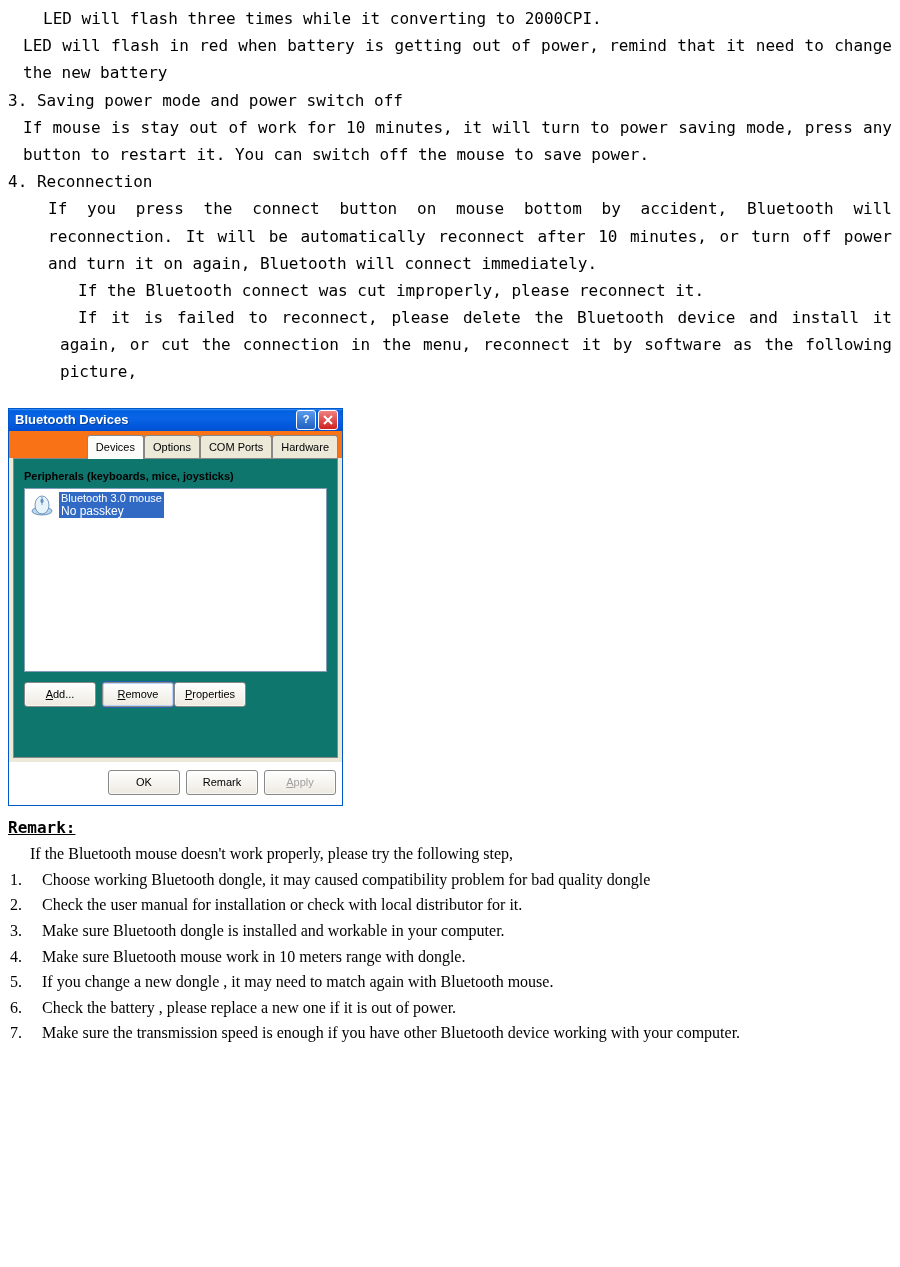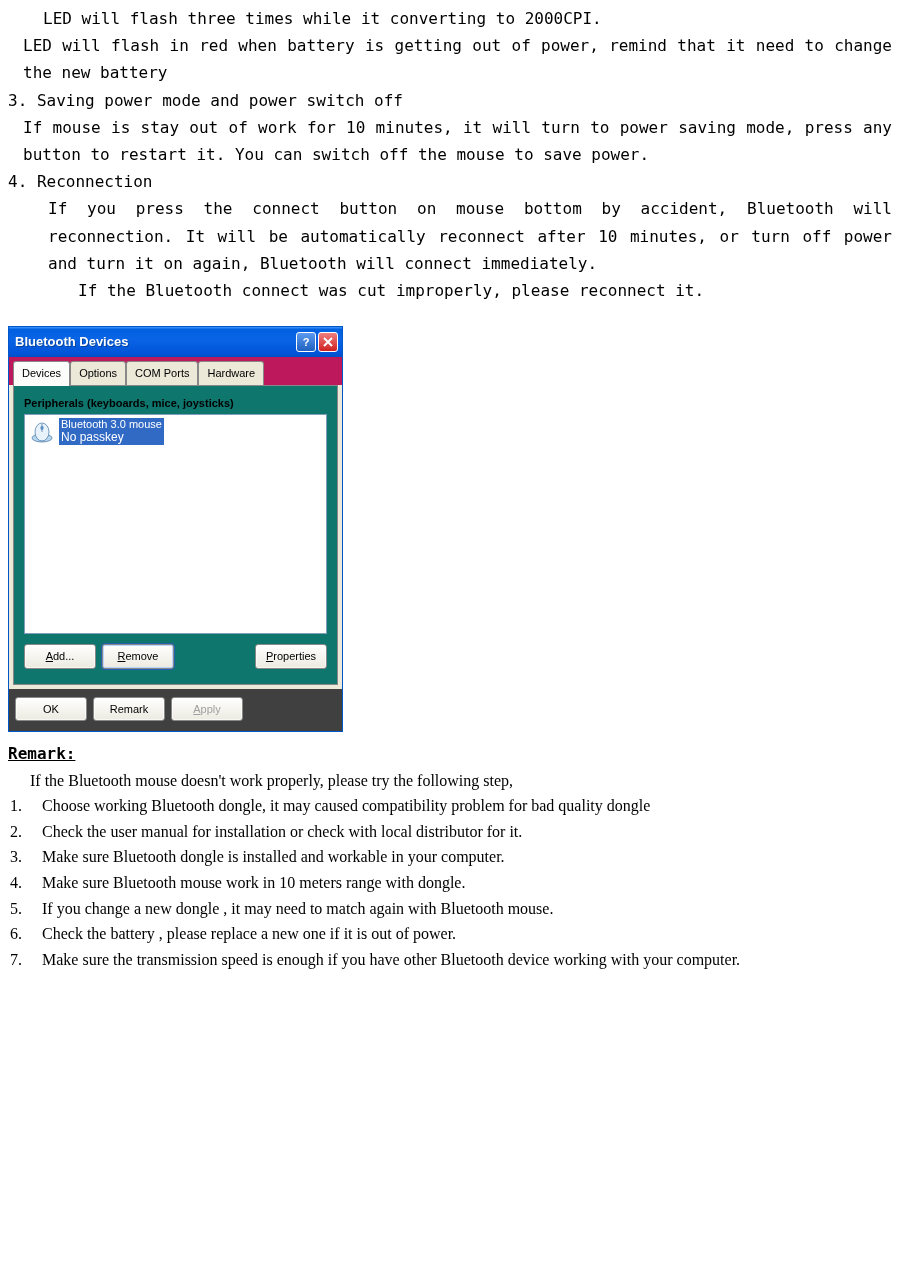--- a/index.html
+++ b/index.html
@@ -30,21 +30,21 @@
     .xp-window {
       width: 335px;
       border: 1px solid #0058c8;
       margin-top: 22px;
       margin-bottom: 8px;
       font-family: Tahoma, sans-serif;
       font-size: 11px;
       background: #ece9d8;
     }
     .titlebar {
-      height: 30px;
+      height: 22px;
       background: linear-gradient(to bottom, #3d95ff 0%, #0060e0 8%, #0a64e6 40%, #0054d8 88%, #0050c8 100%);
       display: flex;
       align-items: center;
       padding: 0 4px 0 6px;
       color: #fff;
       font-weight: bold;
       font-size: 13px;
     }
     .titlebar-text { flex: 1; text-shadow: 1px 1px 0 rgba(0,0,0,0.3); }
     .titlebar-btn {
@@ -56,22 +56,23 @@
       font-family: Arial, sans-serif;
       font-size: 11px;
       font-weight: bold;
     }
     .btn-help { background: linear-gradient(to bottom, #5a9bf0, #2060c0); }
     .btn-close { background: linear-gradient(to bottom, #f08080, #d02020); }
 
     .tab-strip {
       display: flex;
       padding: 4px 4px 0 4px;
-      background: #be185d;
+      background: #f97316;
       position: relative;
+      justify-content: flex-end;
     }
     .tab {
       border: 1px solid #888;
       border-bottom: none;
       border-radius: 3px 3px 0 0;
       padding: 2px 8px;
       background: #ece9d8;
       margin-right: 0px;
       position: relative;
       font-size: 11px;
@@ -87,41 +88,40 @@
       border: 1px solid #888;
       background: #0f766e;
       padding: 8px 10px 10px 10px;
       min-height: 300px;
       position: relative;
     }
     .group-label { font-weight: bold; font-size: 11px; margin-bottom: 2px; }
     .listbox {
       border: 1px solid #7f9db9;
       background: #fff;
-      height: 220px;
+      height: 184px;
       overflow: hidden;
     }
     .device-row {
       display: flex;
       align-items: center;
       padding: 2px 2px;
       margin: 1px 2px;
     }
     .device-icon {
       width: 26px; height: 26px; flex: 0 0 26px;
       display: flex; align-items: center; justify-content: center;
       margin-right: 4px;
     }
     .device-text-col { display: flex; flex-direction: column; line-height: 1.15; }
     .device-name { background: #316ac5; color: #fff; padding: 0 2px; font-size: 11px; }
     .device-sub { background: #316ac5; color: #fff; padding: 0 2px; font-size: 12px; }
 
     .panel-buttons {
       display: flex;
-      justify-content: space-between;
       margin-top: 10px;
     }
     .panel-buttons-left { display: flex; gap: 6px; }
     .xp-btn {
       border: 1px solid #888;
       border-radius: 3px;
       background: linear-gradient(to bottom, #fff, #eceae0);
       padding: 2px 0;
       min-width: 72px;
       text-align: center;
@@ -132,36 +132,38 @@
     .xp-btn.default-btn {
       box-shadow: 0 0 0 1px #2860b0, inset 0 0 0 1px rgba(180,210,255,0.9);
     }
     .xp-btn.disabled {
       color: #a0a0a0;
     }
     .u { text-decoration: underline; }
 
     .dialog-bottom {
       display: flex;
+      justify-content: flex-end;
       gap: 6px;
       padding: 8px 6px 10px 6px;
-      background: #404040;
+      background: #ffffff;
     }
   </style>
 </head>
 <body>
 
 <div class="doc-text">
   <div class="indent-1">LED will flash three times while it converting to 2000CPI.</div>
   <div class="indent-2 justify">LED will flash in red when battery is getting out of power, remind that it need to change the new battery</div>
   <div>3. Saving power mode and power switch off</div>
   <div class="indent-2 justify">If mouse is stay out of work for 10 minutes, it will turn to power saving mode, press any button to restart it. You can switch off the mouse to save power.</div>
   <div>4.  Reconnection</div>
   <div class="indent-3 justify">If you press the connect button on mouse bottom by accident, Bluetooth will reconnection. It will be automatically reconnect after 10 minutes, or turn off power and turn it on again, Bluetooth will connect immediately.</div>
   <div class="indent-4 justify">If the Bluetooth connect was cut improperly, please reconnect it.</div>
+  <div class="indent-5 justify" style="text-indent: 18px;">If it is failed to reconnect, please delete the Bluetooth device and install it again, or cut the connection in the menu, reconnect it by software as the following picture,</div>
 </div>
 
 <div class="xp-window">
   <div class="titlebar">
     <span class="titlebar-text">Bluetooth Devices</span>
     <div class="titlebar-btn btn-help">?</div>
     <div class="titlebar-btn btn-close">
       <svg width="10" height="10" viewBox="0 0 10 10">
         <path d="M1 1 L9 9 M9 1 L1 9" stroke="#fff" stroke-width="2"></path>
       </svg>

